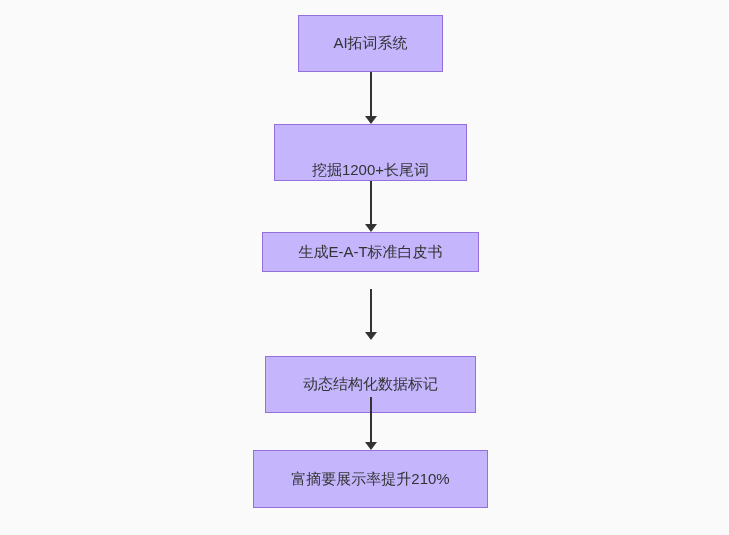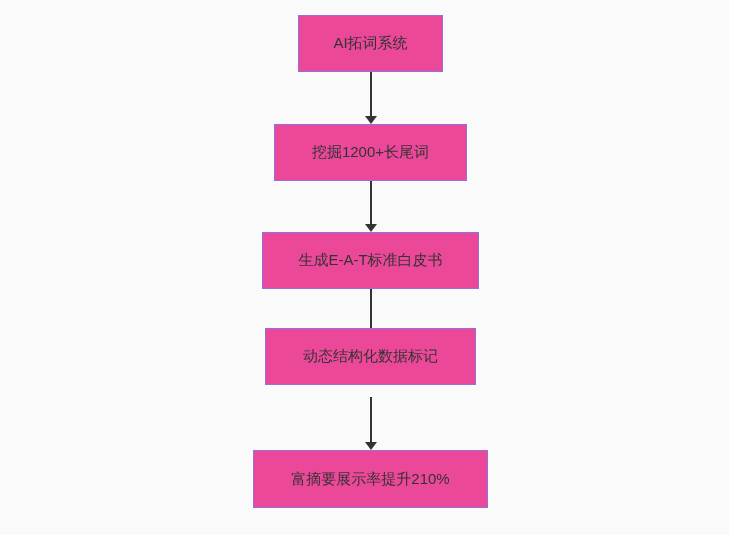--- a/index.html
+++ b/index.html
@@ -10,34 +10,34 @@
     position: relative;
     width: 729px;
     height: 535px;
     background: #fafafa;
     font-family: "Liberation Sans", "DejaVu Sans", sans-serif;
     overflow: hidden;
   }
   .node {
     position: absolute;
     box-sizing: border-box;
-    background: #ec4899;
+    background: #c4b5fd;
     border: 1px solid #9370DB;
     color: #333333;
     font-size: 15px;
     display: flex;
     align-items: center;
     justify-content: center;
     text-align: center;
     white-space: nowrap;
   }
   .node-1 { left: 298px; top: 15px;  width: 145px; height: 57px; }
-  .node-2 { left: 274px; top: 124px; width: 193px; height: 57px; }
-  .node-3 { left: 262px; top: 232px; width: 217px; height: 57px; }
-  .node-4 { left: 265px; top: 328px; width: 211px; height: 57px; }
+  .node-2 { left: 274px; top: 124px; width: 193px; height: 57px; align-items: flex-end; }
+  .node-3 { left: 262px; top: 232px; width: 217px; height: 40px; }
+  .node-4 { left: 265px; top: 356px; width: 211px; height: 57px; }
   .node-5 { left: 253px; top: 450px; width: 235px; height: 58px; align-items: center; }
 
   .edge {
     position: absolute;
     width: 12px;
     margin-left: -6px;
     left: 371px;
   }
   .edge .shaft {
     position: absolute;

